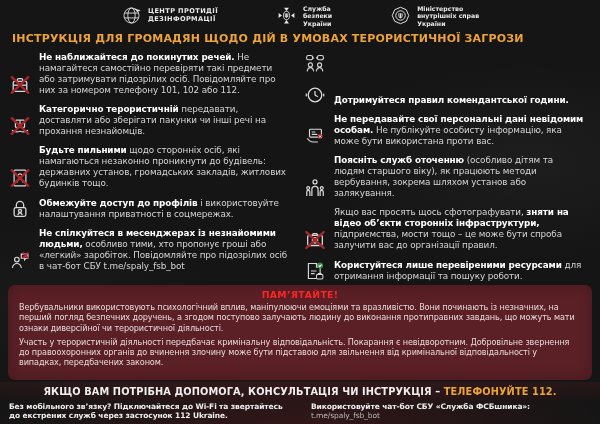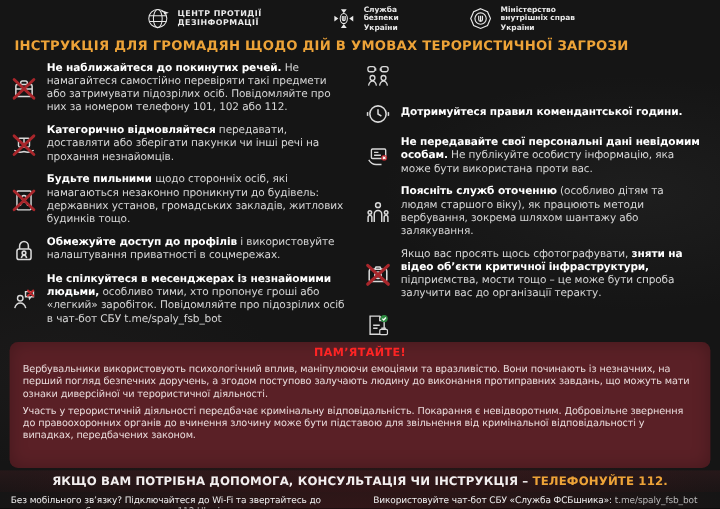--- a/index.html
+++ b/index.html
@@ -22,44 +22,44 @@
   .ltxt.upper{font-size:6.6px;letter-spacing:.4px;text-transform:uppercase;}
   .ltxt.small{font-size:6.2px;}
   
   .title{
     text-align:left;font-weight:bold;font-size:11px;letter-spacing:.2px;
     color:#EDA338;padding:3px 12px 4px;
   }
   
   .cols{display:flex;gap:14px;padding:3px 9px 0;flex:1;}
   .col{width:281px;display:flex;flex-direction:column;gap:8px;}
-  .item{display:flex;gap:6px;align-items:center;}
+  .item{display:flex;gap:6px;align-items:flex-end;}
   .item .icon{flex:0 0 24px;padding-top:1px;}
   .item .icon svg{width:22px;height:22px;display:block;}
   .item .txt{font-size:8.8px;line-height:11px;letter-spacing:-0.1px;color:#d6d6d6;}
   .item .txt .b{font-weight:bold;color:#ffffff;}
   
   .remember{
     margin:3px 8px 2px;background:#5A2026;border-radius:7px;
-    padding:4px 11px 22px;box-shadow:inset 0 0 14px rgba(0,0,0,0.25);
+    padding:4px 11px 12px;box-shadow:inset 0 0 14px rgba(0,0,0,0.25);
   }
   .rtitle{text-align:center;color:#FF2424;font-weight:bold;font-size:9.3px;letter-spacing:.3px;margin-bottom:2px;}
   .remember p{margin:0 0 4px;font-size:8.1px;line-height:10.3px;color:#e8dada;letter-spacing:-0.1px;}
   .remember p:last-child{margin-bottom:0;}
   
   .help{
     text-align:center;font-weight:bold;font-size:9.8px;color:#f2eeee;
     padding:4px 0 3px;letter-spacing:.1px;
     background:linear-gradient(180deg, rgba(90,32,38,0.25), rgba(60,18,22,0.15));
   }
   .help .hl{color:#EDA338;}
   
   footer{display:flex;gap:22px;padding:2px 9px 5px;}
   .fcol{width:286px;font-size:7.5px;line-height:9.6px;color:#b9b9b9;letter-spacing:-0.1px;}
-  .fcol .b{font-weight:normal;color:#efefef;}
+  .fcol .b{font-weight:bold;color:#efefef;}
 </style>
 </head>
 <body>
 
 <div class="poster">
 
   <header>
     <div class="logo">
       <span class="emb">
           <svg viewBox="0 0 24 24">
@@ -133,21 +133,21 @@
           <span class="icon">
             <svg viewBox="0 0 24 24">
               <g stroke="#d9d9d9" stroke-width="1.3" fill="none">
                 <rect x="7" y="5.6" width="10" height="8" rx="1"></rect>
                 <path d="M12 5.6v8"></path>
                 <path d="M3.2 16.6c3 2.2 5.6 2.2 8.8 1.1M20.8 16.6c-3 2.2-5.6 2.2-8.8 1.1"></path>
               </g>
               <path d="M3 3.5L21 20.5M21 3.5L3 20.5" stroke="#A8262B" stroke-width="2.6" stroke-linecap="round" fill="none"></path>
             </svg>
           </span>
-          <span class="txt"><span class="b">Категорично відмовляйтеся</span><span> передавати, доставляти або зберігати пакунки чи інші речі на прохання незнайомців.</span></span>
+          <span class="txt"><span class="b">Категорично терористичній</span><span> передавати, доставляти або зберігати пакунки чи інші речі на прохання незнайомців.</span></span>
         </div>
         <div class="item">
           <span class="icon">
             <svg viewBox="0 0 24 24">
               <g stroke="#d9d9d9" stroke-width="1.3" fill="none">
                 <rect x="5.6" y="3.4" width="12.8" height="17.2" rx="1"></rect>
                 <circle cx="12" cy="9.6" r="2.1"></circle>
                 <path d="M8.6 17c.5-2.6 1.9-3.7 3.4-3.7s2.9 1.1 3.4 3.7"></path>
               </g>
               <path d="M3 3.5L21 20.5M21 3.5L3 20.5" stroke="#A8262B" stroke-width="2.6" stroke-linecap="round" fill="none"></path>
@@ -230,51 +230,52 @@
               <g stroke="#d9d9d9" stroke-width="1.35" fill="none">
                 <circle cx="12" cy="5.4" r="2.2"></circle>
                 <path d="M8.6 20.8v-7.2a3.4 3.4 0 0 1 6.8 0v7.2"></path>
                 <circle cx="4.6" cy="12" r="1.6"></circle>
                 <path d="M3 20.8v-4.4a1.7 1.7 0 0 1 3.4 0v4.4"></path>
                 <circle cx="19.4" cy="12" r="1.6"></circle>
                 <path d="M17.6 20.8v-4.4a1.7 1.7 0 0 1 3.4 0v4.4"></path>
               </g>
             </svg>
           </span>
-          <span class="txt"><span class="b">Поясніть служб оточенню</span><span> (особливо дітям та людям старшого віку), як працюють методи вербування, зокрема шляхом шантажу або залякування.</span></span>
+          <span class="txt"><span class="b">Поясніть служб оточенню</span><span> (особливо дітям та людям старшого віку), як працюють методи вербування, зокрема шляхом установ або залякування.</span></span>
         </div>
         <div class="item">
           <span class="icon">
             <svg viewBox="0 0 24 24">
               <g stroke="#d9d9d9" stroke-width="1.4" fill="none">
                 <rect x="4" y="7" width="16" height="11" rx="1.5"></rect>
                 <path d="M9 7l1.2-2h3.6L15 7"></path>
                 <circle cx="12" cy="12.4" r="2.9"></circle>
               </g>
               <path d="M2.6 3.4L21.4 20.6M21.4 3.4L2.6 20.6" stroke="#A8262B" stroke-width="2.8" stroke-linecap="round" fill="none"></path>
             </svg>
           </span>
-          <span class="txt"><span>Якщо вас просять щось сфотографувати, </span><span class="b">зняти на відео об’єкти критичної інфраструктури,</span><span> підприємства, мости тощо – це може бути спроба залучити вас до організації теракту.</span></span>
+          <span class="txt"><span>Якщо вас просять щось сфотографувати, </span><span class="b">зняти на відео об’єкти сторонніх інфраструктури,</span><span> підприємства, мости тощо – це може бути спроба залучити вас до організації правил.</span></span>
         </div>
         <div class="item">
           <span class="icon">
             <svg viewBox="0 0 24 24">
               <g stroke="#d9d9d9" stroke-width="1.25" fill="none">
                 <path d="M4.8 3.8h8.8l4 4v12.4H4.8z"></path>
                 <path d="M13.6 3.8v4h4"></path>
                 <path d="M7.6 12h6M7.6 14.8h4"></path>
               </g>
               <circle cx="17.6" cy="6" r="3.3" fill="#2E8B42"></circle>
               <path d="M16 6l1.2 1.2 2-2.2" stroke="#fff" stroke-width="1.2" fill="none"></path>
               <g stroke="#d9d9d9" stroke-width="1.1" fill="#151515">
                 <rect x="13.6" y="15.8" width="7" height="4.8" rx="1"></rect>
                 <path d="M15.6 15.8v-1.2h3v1.2" fill="none"></path>
               </g>
             </svg>
           </span>
+          <span class="txt"><span class="b">Користуйтеся лише перевіреними ресурсами</span><span> для отримання інформації та пошуку роботи.</span></span>
         </div>
       </div>
   </main>
 
   <section class="remember">
     <div class="rtitle">ПАМ’ЯТАЙТЕ!</div>
     <p>Вербувальники використовують психологічний вплив, маніпулюючи емоціями та вразливістю. Вони починають із незначних, на перший погляд безпечних доручень, а згодом поступово залучають людину до виконання протиправних завдань, що можуть мати ознаки диверсійної чи терористичної діяльності.</p>
     <p>Участь у терористичній діяльності передбачає кримінальну відповідальність. Покарання є невідворотним. Добровільне звернення до правоохоронних органів до вчинення злочину може бути підставою для звільнення від кримінальної відповідальності у випадках, передбачених законом.</p>
   </section>
 

